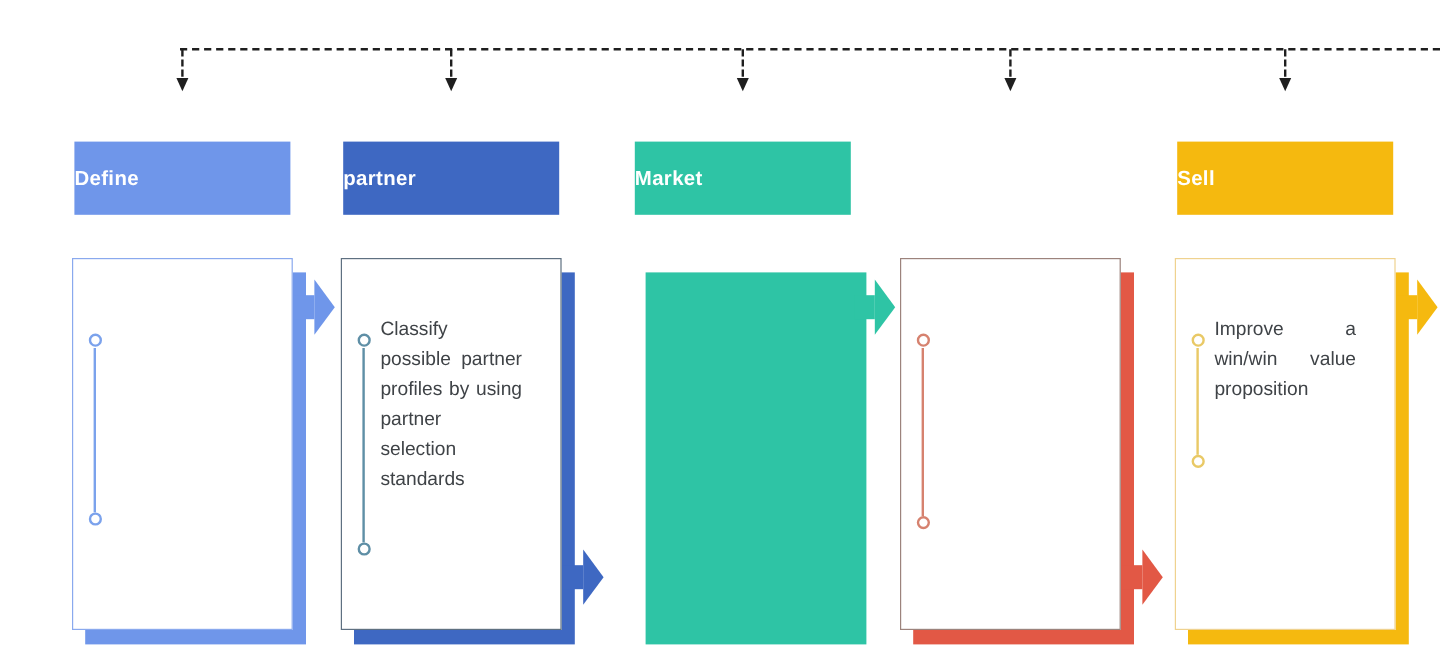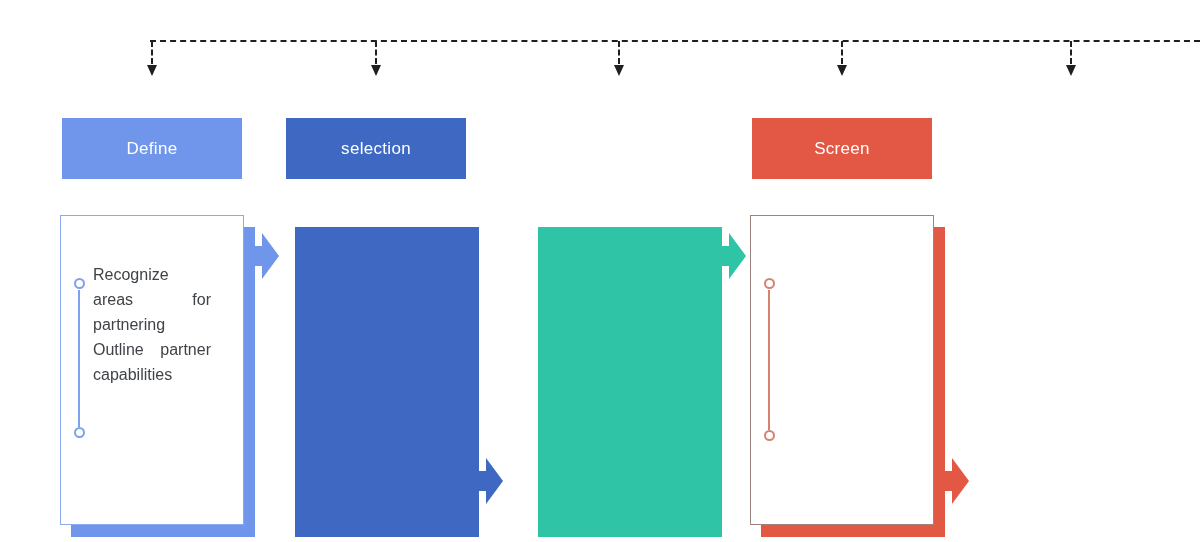--- a/index.html
+++ b/index.html
@@ -59,22 +59,22 @@
   }
   .header {
     position: absolute;
     left: 2px;
     top: 118px;
     width: 180px;
     height: 61px;
     background: var(--main);
     color: #ffffff;
     font-size: 17px;
-    font-weight: normal;
-    text-align: center;
+    font-weight: bold;
+    text-align: left;
     line-height: 61px;
     letter-spacing: 0.3px;
   }
   .shadow {
     position: absolute;
     left: 11px;
     top: 227px;
     width: 184px;
     height: 310px;
     background: var(--main);
@@ -156,81 +156,102 @@
 
   <div class="col" style="left: 60px; --main: #6F96EA; --card-border: #8AA9EE; --timeline: #7BA2EC;">
     <div class="header">
       <span>Define</span>
     </div>
     <div class="shadow"></div>
     <div class="card">
       <span class="dot dot-top"></span>
       <span class="tl-line" style="height: 137px;"></span>
       <span class="dot" style="top: 211px;"></span>
-      <p class="desc">Recognize areas for partnering Outline partner capabilities</p>
     </div>
     <div class="arrow" style="top: 233px;">
       <span class="arrow-stem"></span>
       <span class="arrow-head"></span>
     </div>
   </div>
 
   <div class="drop" style="left: 146px;">
     <span class="drop-line"></span>
     <span class="drop-arrowhead"></span>
   </div>
 
   <div class="col" style="left: 284px; --main: #3E68C2; --card-border: #5E7081; --timeline: #5F8FA6;">
     <div class="header">
-      <span>selection</span>
-    </div>
-    <div class="shadow"></div>
+      <span>partner</span>
+    </div>
+    <div class="shadow"></div>
+    <div class="card">
+      <span class="dot dot-top"></span>
+      <span class="tl-line" style="height: 162px;"></span>
+      <span class="dot" style="top: 236px;"></span>
+      <p class="desc">Classify possible partner profiles by using partner selection standards</p>
+    </div>
     <div class="arrow" style="top: 458px;">
       <span class="arrow-stem"></span>
       <span class="arrow-head"></span>
     </div>
   </div>
 
   <div class="drop" style="left: 370px;">
     <span class="drop-line"></span>
     <span class="drop-arrowhead"></span>
   </div>
 
   <div class="col" style="left: 527px; --main: #2EC4A5; --card-border: #74CFBF; --timeline: #45C3AE;">
+    <div class="header">
+      <span>Market</span>
+    </div>
     <div class="shadow"></div>
     <div class="arrow" style="top: 233px;">
       <span class="arrow-stem"></span>
       <span class="arrow-head"></span>
     </div>
   </div>
 
   <div class="drop" style="left: 613px;">
     <span class="drop-line"></span>
     <span class="drop-arrowhead"></span>
   </div>
 
   <div class="col" style="left: 750px; --main: #E25845; --card-border: #9C837C; --timeline: #D6826F;">
-    <div class="header">
-      <span>Screen</span>
-    </div>
     <div class="shadow"></div>
     <div class="card">
       <span class="dot dot-top"></span>
       <span class="tl-line" style="height: 140px;"></span>
       <span class="dot" style="top: 214px;"></span>
     </div>
     <div class="arrow" style="top: 458px;">
       <span class="arrow-stem"></span>
       <span class="arrow-head"></span>
     </div>
   </div>
 
   <div class="drop" style="left: 836px;">
     <span class="drop-line"></span>
     <span class="drop-arrowhead"></span>
   </div>
 
+  <div class="col" style="left: 979px; --main: #F5B90F; --card-border: #EFD28F; --timeline: #E9C966;">
+    <div class="header">
+      <span>Sell</span>
+    </div>
+    <div class="shadow"></div>
+    <div class="card">
+      <span class="dot dot-top"></span>
+      <span class="tl-line" style="height: 89px;"></span>
+      <span class="dot" style="top: 163px;"></span>
+      <p class="desc">Improve a win/win value proposition</p>
+    </div>
+    <div class="arrow" style="top: 233px;">
+      <span class="arrow-stem"></span>
+      <span class="arrow-head"></span>
+    </div>
+  </div>
 
   <div class="drop" style="left: 1065px;">
     <span class="drop-line"></span>
     <span class="drop-arrowhead"></span>
   </div>
 </div>
 
 </body></html>

